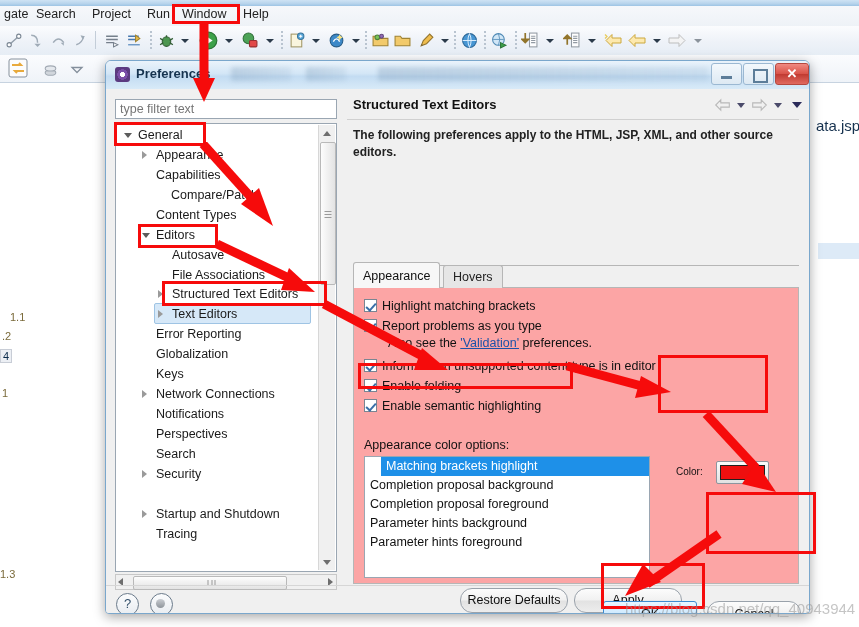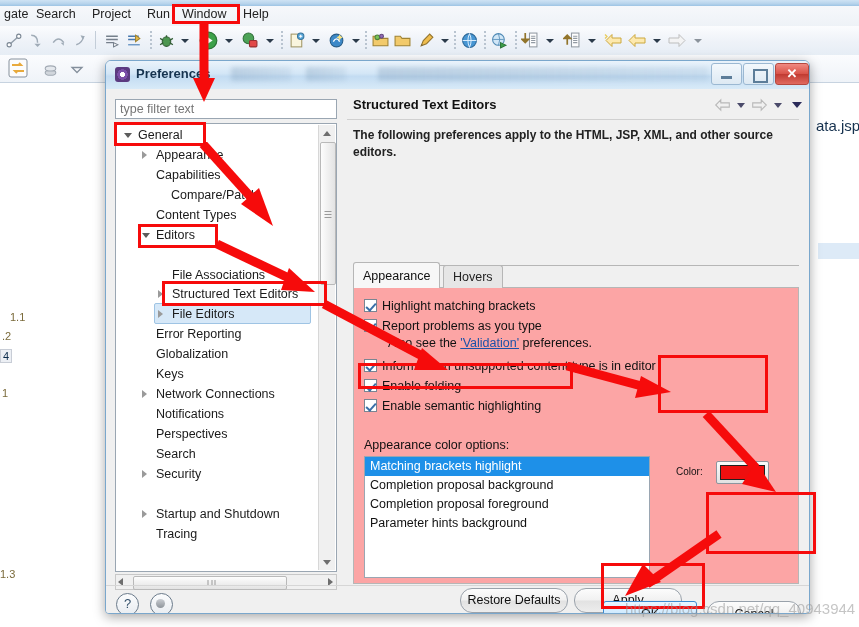--- a/index.html
+++ b/index.html
@@ -105,21 +105,21 @@
     border:solid #3a6fa8;border-width:0 2px 2px 0;transform:rotate(42deg);}
   .cb-lab{position:absolute;left:18px;top:0;white-space:nowrap;}
   .sublink{position:absolute;left:34px;font-size:12.5px;color:#111;}
   .lnk{color:#1b52a8;text-decoration:underline;}
 
   .colorlist-lab{position:absolute;left:10px;font-size:12.5px;color:#111;}
   .colorlist{position:absolute;left:10px;width:286px;height:122px;background:#fff;
     border:1px solid #9aa6b2;box-sizing:border-box;overflow:hidden;}
   .cl-item{position:absolute;left:0;width:284px;height:19px;line-height:19px;
     font-size:12.5px;color:#111;padding-left:5px;box-sizing:border-box;white-space:nowrap;}
-  .cl-item.sel{background:#1e90e8;color:#fff;}
+  .cl-item.sel{background:#1e90e8;color:#fff;margin-left:16px;}
   .color-lab{position:absolute;font-size:10px;color:#111;}
   .color-btn{position:absolute;width:53px;height:23px;box-sizing:border-box;
     border:1px solid #8d959e;border-radius:2px;
     background:linear-gradient(180deg,#fbfbfb,#e2e2e2);padding:3px;}
   .color-swatch{width:100%;height:100%;border:1px solid #202020;box-sizing:border-box;}
 
   .btn{position:absolute;height:25px;line-height:23px;text-align:center;
     font-size:12.5px;color:#101010;box-sizing:border-box;
     border:1px solid #9aa2ab;border-radius:12px;
     background:linear-gradient(180deg,#fcfcfc 0%,#f1f1f1 48%,#e2e2e2 52%,#ededed 100%);}
@@ -323,23 +323,24 @@
 
     <div class="tree-box">
       <div class="tree-sel" style="left:38px;top:179px;width:155px;height:19px;"></div>
 
       <div class="tree-item" style="top:1px;padding-left:10px;"><span class="tw open" style="left:8px"></span><span style="padding-left:12px">General</span></div>
       <div class="tree-item" style="top:21px;padding-left:28px;"><span class="tw" style="left:26px"></span><span style="padding-left:12px">Appearance</span></div>
       <div class="tree-item" style="top:41px;padding-left:40px;"><span>Capabilities</span></div>
       <div class="tree-item" style="top:61px;padding-left:55px;"><span>Compare/Patch</span></div>
       <div class="tree-item" style="top:81px;padding-left:40px;"><span>Content Types</span></div>
       <div class="tree-item" style="top:101px;padding-left:40px;"><span class="tw open" style="left:26px"></span><span>Editors</span></div>
+      <div class="tree-item" style="top:121px;padding-left:56px;"><span>Autosave</span></div>
       <div class="tree-item" style="top:141px;padding-left:56px;"><span>File Associations</span></div>
       <div class="tree-item" style="top:160px;padding-left:56px;"><span class="tw" style="left:42px"></span><span>Structured Text Editors</span></div>
-      <div class="tree-item" style="top:180px;padding-left:56px;"><span class="tw" style="left:42px"></span><span>File Editors</span></div>
+      <div class="tree-item" style="top:180px;padding-left:56px;"><span class="tw" style="left:42px"></span><span>Text Editors</span></div>
       <div class="tree-item" style="top:200px;padding-left:40px;"><span>Error Reporting</span></div>
       <div class="tree-item" style="top:220px;padding-left:40px;"><span>Globalization</span></div>
       <div class="tree-item" style="top:240px;padding-left:40px;"><span>Keys</span></div>
       <div class="tree-item" style="top:260px;padding-left:40px;"><span class="tw" style="left:26px"></span><span>Network Connections</span></div>
       <div class="tree-item" style="top:300px;padding-left:40px;"><span>Perspectives</span></div>
       <div class="tree-item" style="top:280px;padding-left:40px;"><span>Notifications</span></div>
       <div class="tree-item" style="top:320px;padding-left:40px;"><span>Search</span></div>
       <div class="tree-item" style="top:340px;padding-left:40px;"><span class="tw" style="left:26px"></span><span>Security</span></div>
       <div class="tree-item" style="top:380px;padding-left:40px;"><span class="tw" style="left:26px"></span><span>Startup and Shutdown</span></div>
       <div class="tree-item" style="top:400px;padding-left:40px;"><span>Tracing</span></div>
@@ -410,20 +411,21 @@
         <span class="cbx"></span>
         <span class="cb-lab">Enable semantic highlighting</span>
       </div>
 
       <div class="colorlist-lab" style="top:150px">Appearance color options:</div>
       <div class="colorlist" style="top:168px">
         <div class="cl-item sel" style="top:0px">Matching brackets highlight</div>
         <div class="cl-item" style="top:19px">Completion proposal background</div>
         <div class="cl-item" style="top:38px">Completion proposal foreground</div>
         <div class="cl-item" style="top:57px">Parameter hints background</div>
+        <div class="cl-item" style="top:76px">Parameter hints foreground</div>
       </div>
 
       <div class="color-lab" style="left:322px;top:178px">Color:</div>
       <div class="color-btn" style="left:362px;top:173px">
         <div class="color-swatch" id="color-swatch" style="background: rgb(238, 15, 15);"></div>
       </div>
     </div>
 
     <div class="btn" style="left:354px;top:499px;width:108px;">Restore Defaults</div>
     <div class="btn" style="left:468px;top:499px;width:108px;">Apply</div>

